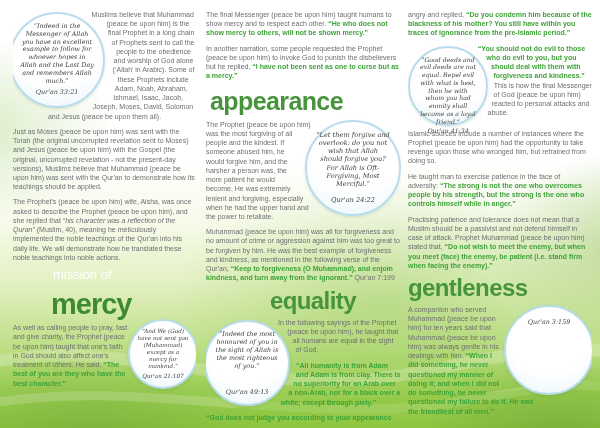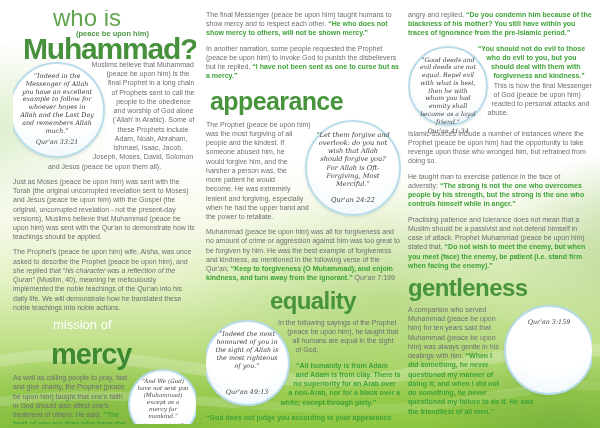--- a/index.html
+++ b/index.html
@@ -70,25 +70,20 @@
 <div class="page">
 
   <svg class="swirls" width="600" height="428" viewBox="0 0 600 428">
     <path d="M-20,365 C120,330 250,405 420,372 C510,355 560,340 625,355" stroke="rgba(255,255,255,0.22)" stroke-width="12" fill="none"></path>
     <path d="M-20,405 C140,375 300,430 470,400 C540,388 580,380 625,390" stroke="rgba(255,255,255,0.18)" stroke-width="9" fill="none"></path>
     <path d="M200,428 C280,390 420,420 620,385" stroke="rgba(141,198,63,0.35)" stroke-width="16" fill="none"></path>
   </svg>
 
   <div class="col col-left">
 
-    <div class="title-block">
-      <span class="who-is">who is</span>
-      <span class="pbuh">(peace be upon him)</span>
-      <span class="muh">Muhammad?</span>
-    </div>
 
     <div>
       <div class="circle c-intro">
         <span class="ctext">“Indeed in the Messenger of Allah you have an excellent example to follow for whoever hopes in Allah and the Last Day and remembers Allah much.”</span>
         <span class="cref">Qur'an 33:21</span>
       </div>
       <p class="center"><span>Muslims believe that Muhammad (peace be upon him) is the final Prophet in a long chain of Prophets sent to call the people to the obedience and worship of God alone (‘Allah’ in Arabic). Some of these Prophets include Adam, Noah, Abraham, Ishmael, Isaac, Jacob, Joseph, Moses, David, Solomon and Jesus (peace be upon them all).</span></p>
       <p class="clear"><span>Just as Moses (peace be upon him) was sent with the Torah (the original uncorrupted revelation sent to Moses) and Jesus (peace be upon him) with the Gospel (the original, uncorrupted revelation - not the present-day versions), Muslims believe that Muhammad (peace be upon him) was sent with the Qur'an to demonstrate how its teachings should be applied.</span></p>
       <p><span>The Prophet's (peace be upon him) wife, Aisha, was once asked to describe the Prophet (peace be upon him), and she replied that </span><span class="it">“his character was a reflection of the Quran”</span><span> (Muslim, 40), meaning he meticulously implemented the noble teachings of the Qur'an into his daily life. We will demonstrate how he translated these noble teachings into noble actions.</span></p>
     </div>

